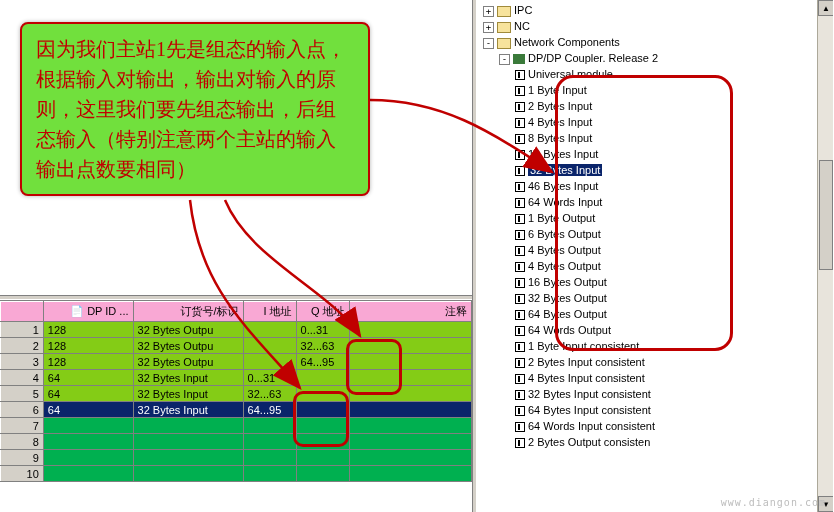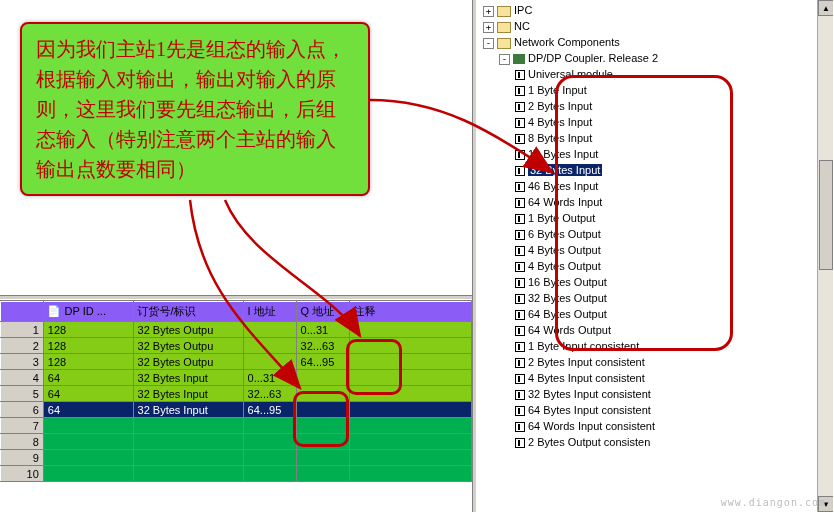--- a/index.html
+++ b/index.html
@@ -73,26 +73,26 @@
     width: 472px; height: 212px;
     border-top: 1px solid #808080;
   }
   table.grid {
     border-collapse: collapse;
     width: 100%;
     font-family: Tahoma, "SimSun", sans-serif;
     font-size: 11px;
   }
   table.grid th {
-    background: #8b5cf6;
+    background: #f9a8d4;
     border: 1px solid #808080;
     border-top: 1px solid #fff;
     border-left: 1px solid #fff;
     font-weight: normal;
-    text-align: left;
+    text-align: right;
     padding: 2px 4px;
     height: 18px;
     white-space: nowrap;
     overflow: hidden;
   }
   table.grid td {
     border: 1px solid #808080;
     padding: 1px 4px;
     height: 16px;
     white-space: nowrap;

